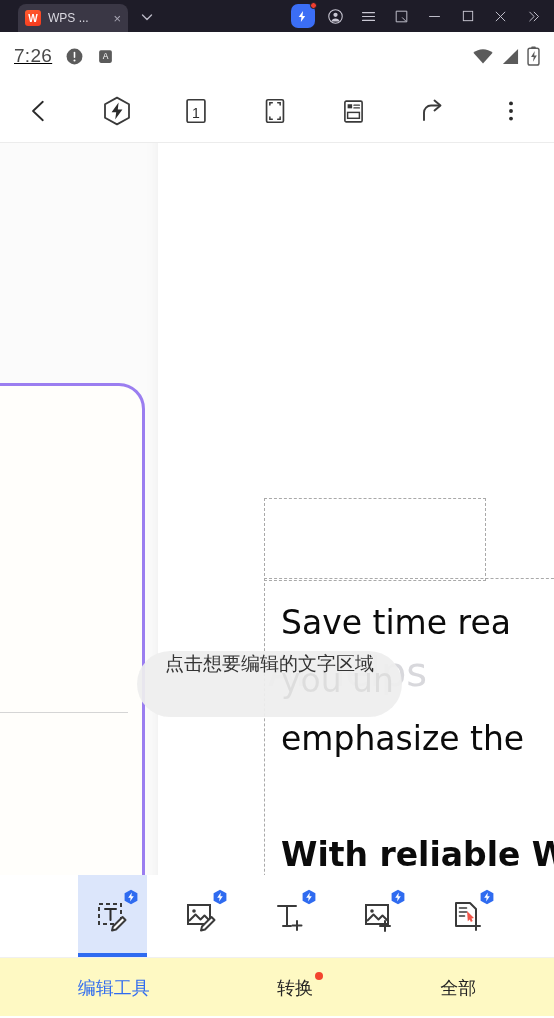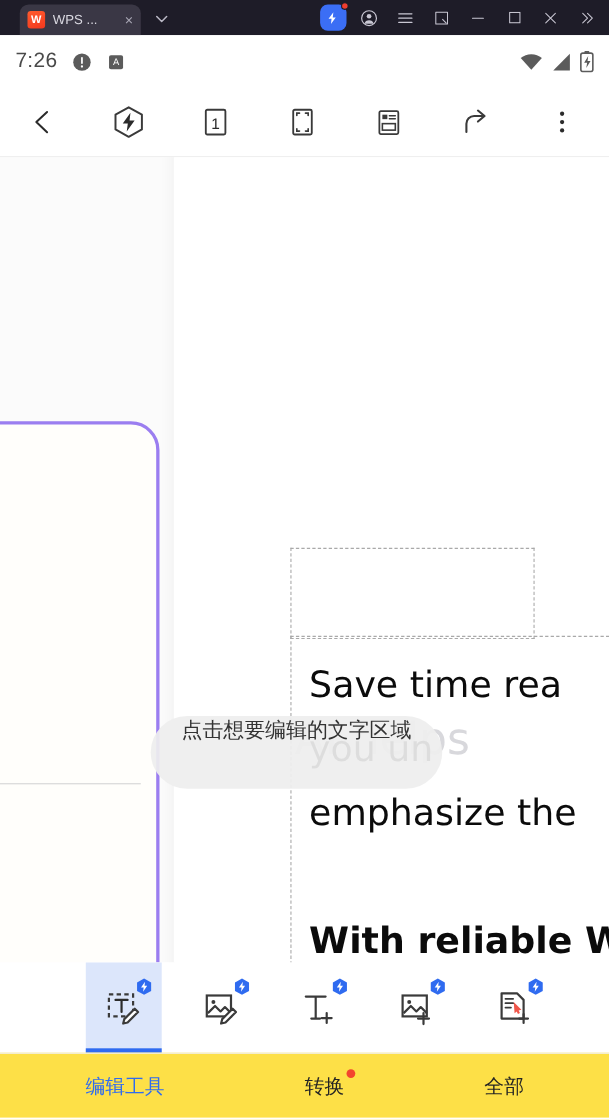--- a/index.html
+++ b/index.html
@@ -52,21 +52,21 @@
   }
   .lightning-btn .dot {
     position: absolute; right: -2px; top: -2px; width: 7px; height: 7px;
     border-radius: 50%; background: #f03e2f; border: 1px solid #1e1c28;
   }
 
   
   .statusbar {
     position: absolute; left: 0; top: 32px; width: 554px; height: 48px;
     background: #ffffff; display: flex; align-items: center;
-    padding: 0 14px; gap: 13px;
+    padding: 0 14px; gap: 13px; text-decoration: underline;
   }
   .status-time { font-size: 19px; color: #4a4a4a; font-weight: 400; letter-spacing: .3px; }
   .status-ic { display: flex; align-items: center; }
   .status-right { margin-left: auto; display: flex; align-items: center; gap: 7px; }
 
   
   .apptoolbar {
     position: absolute; left: 0; top: 80px; width: 554px; height: 62px;
     background: #ffffff; display: flex; align-items: center;
   }
@@ -154,21 +154,21 @@
     width: 69px; height: 4px; background: #2f6bf0;
   }
   .tool-gap { width: 20px; }
   .badge {
     position: absolute; right: 8px; top: 14px; width: 16px; height: 16px;
   }
 
   
   .tabbar {
     position: absolute; left: 0; top: 957px; width: 554px; height: 61px;
-    background: #fde047; display: flex; align-items: center;
+    background: #fef9c3; display: flex; align-items: center;
     justify-content: space-around; padding: 16px 14px;
     border-top: 1px solid #f0f0f0;
   }
   .tabitem {
     position: relative; font-size: 18px; color: #242424;
     font-family: "DejaVu Sans", "Liberation Sans", sans-serif;
     padding: 4px 2px; white-space: nowrap;
   }
   .tabitem.active { color: #2f6bf0; }
   .tabitem .reddot {

